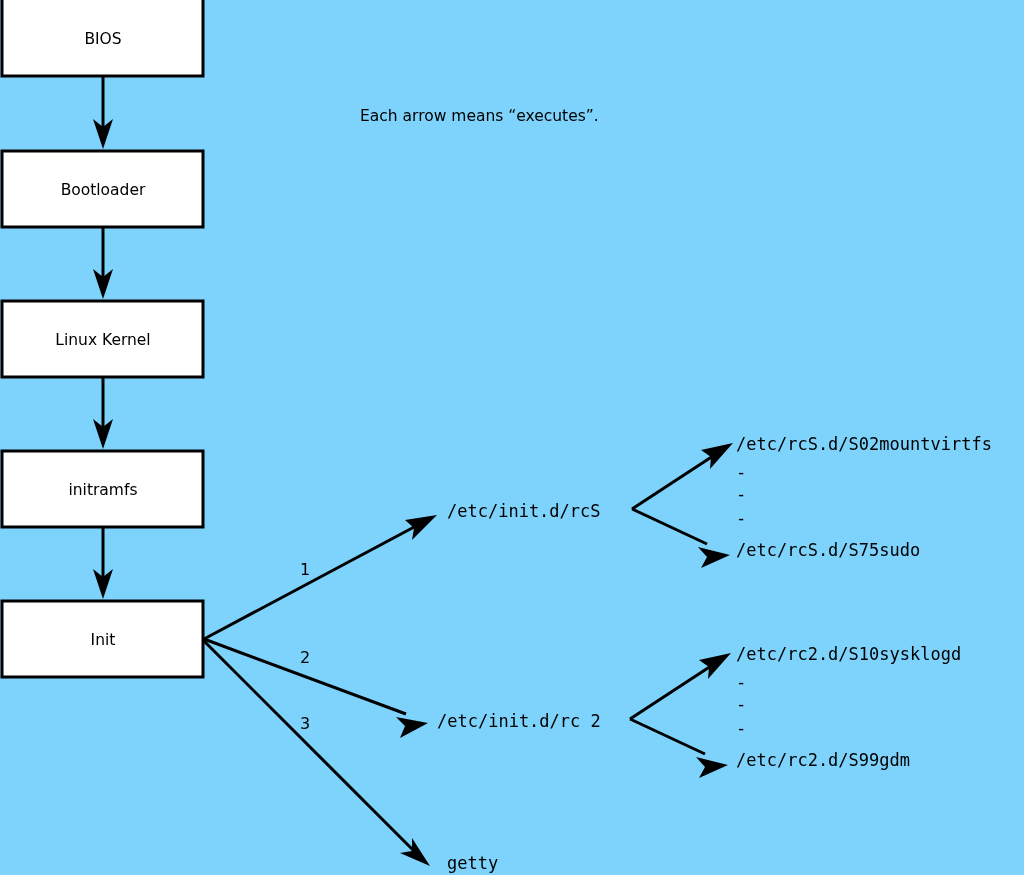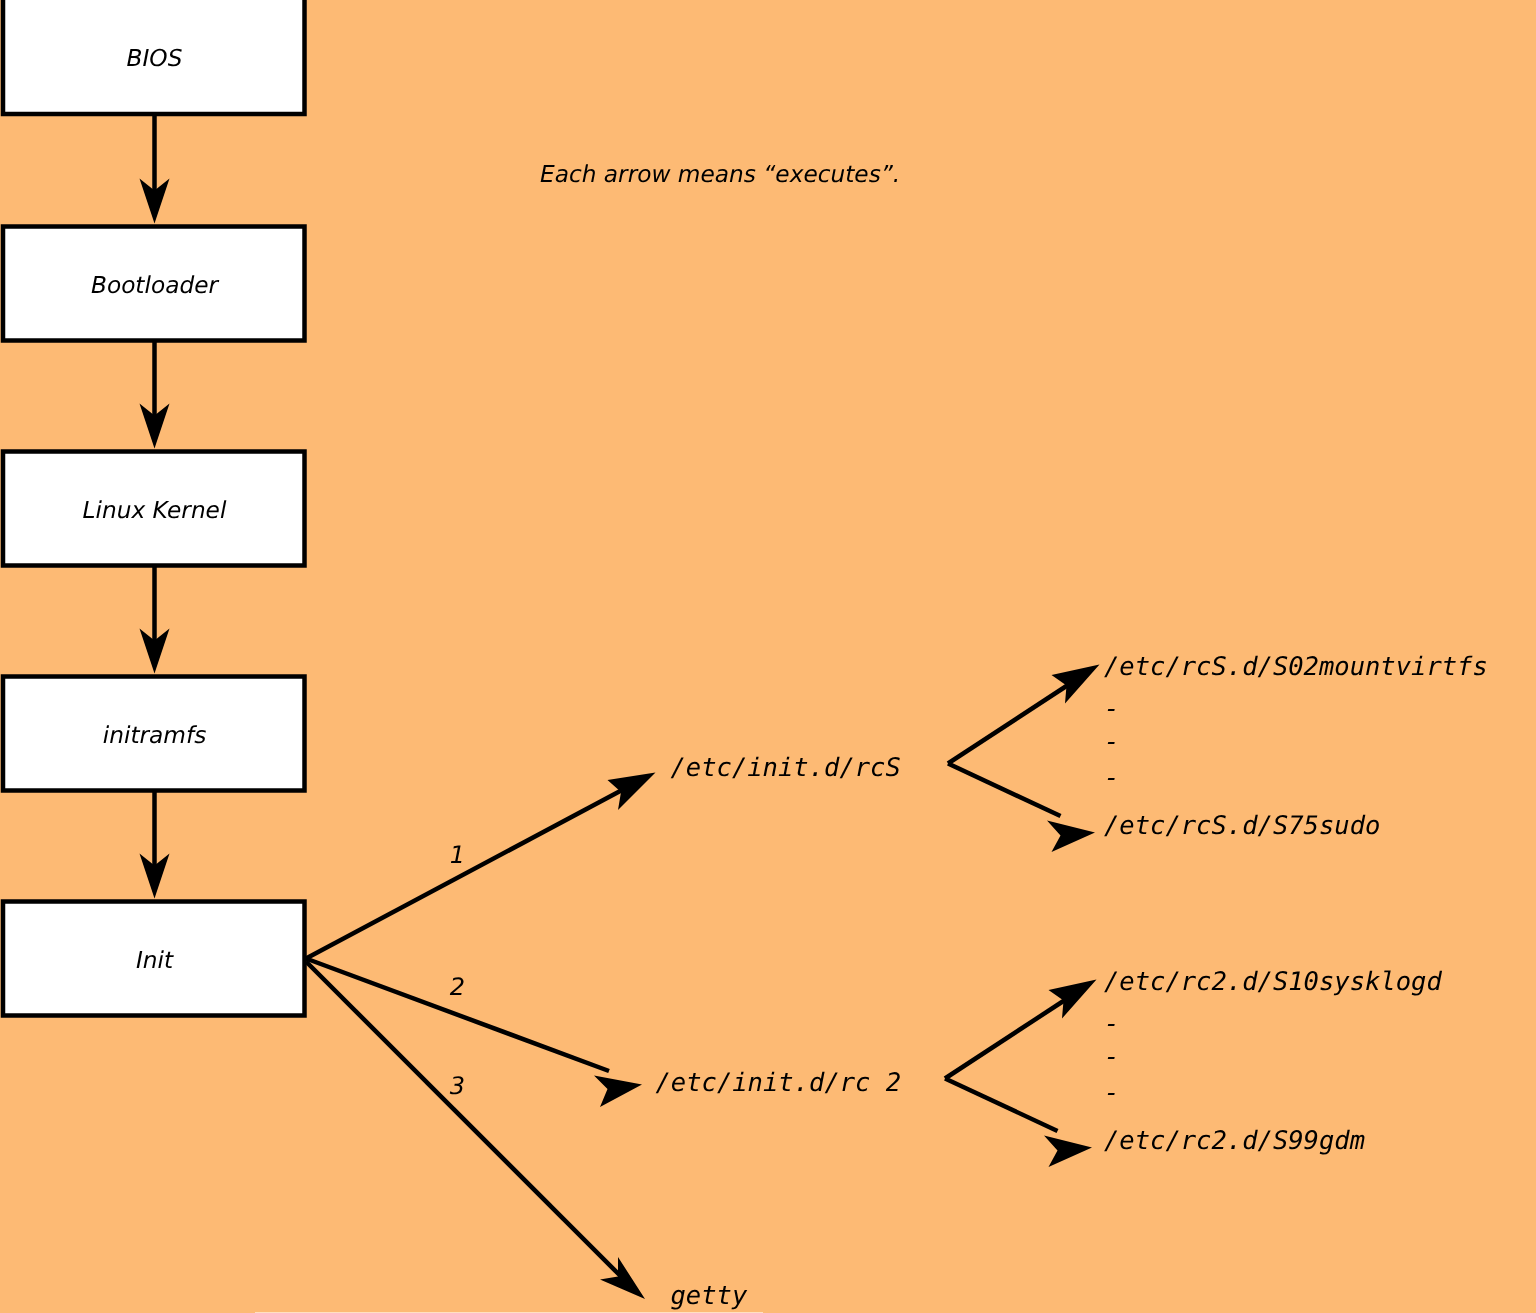--- a/index.html
+++ b/index.html
@@ -10,22 +10,21 @@
   }
   body {
     font-family: "Liberation Sans", sans-serif;
     color: #000000;
   }
   #diagram-root {
     position: relative;
     width: 1024px;
     height: 875px;
     overflow: hidden;
-    background: #fdba74;
-    font-style: italic;
+    background: #7dd3fc;
   }
   #diagram-svg {
     position: absolute;
     left: 0;
     top: 0;
     width: 1024px;
     height: 875px;
     display: block;
   }
   .box-label {

